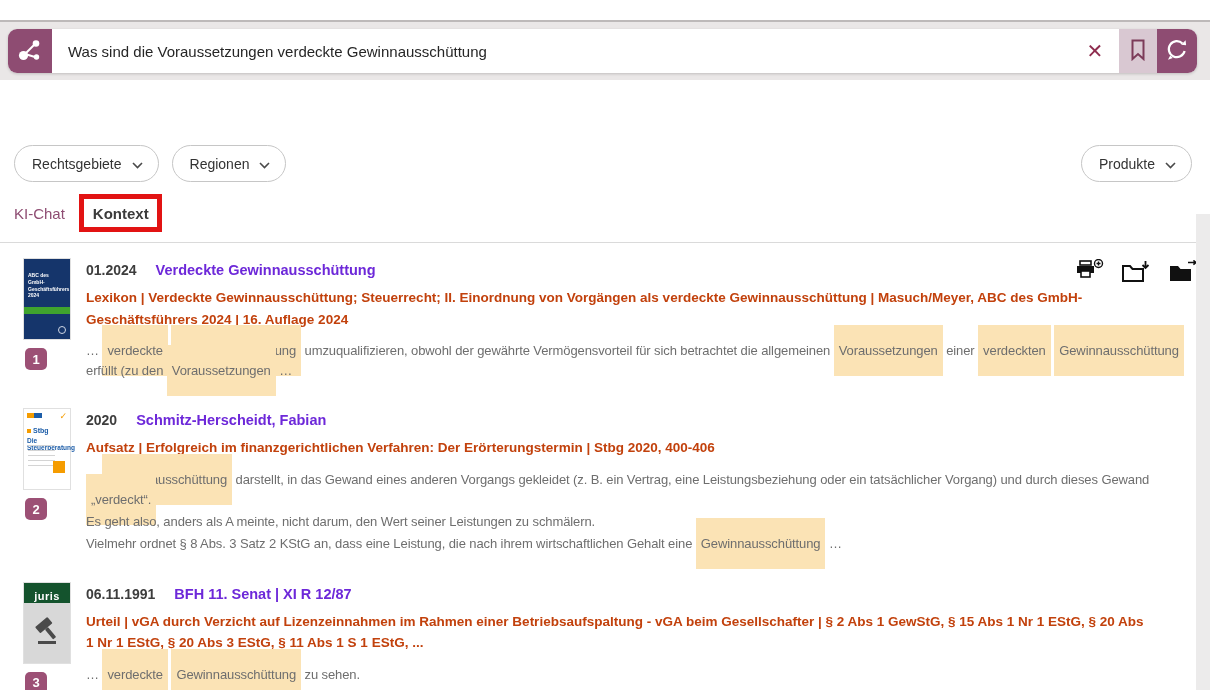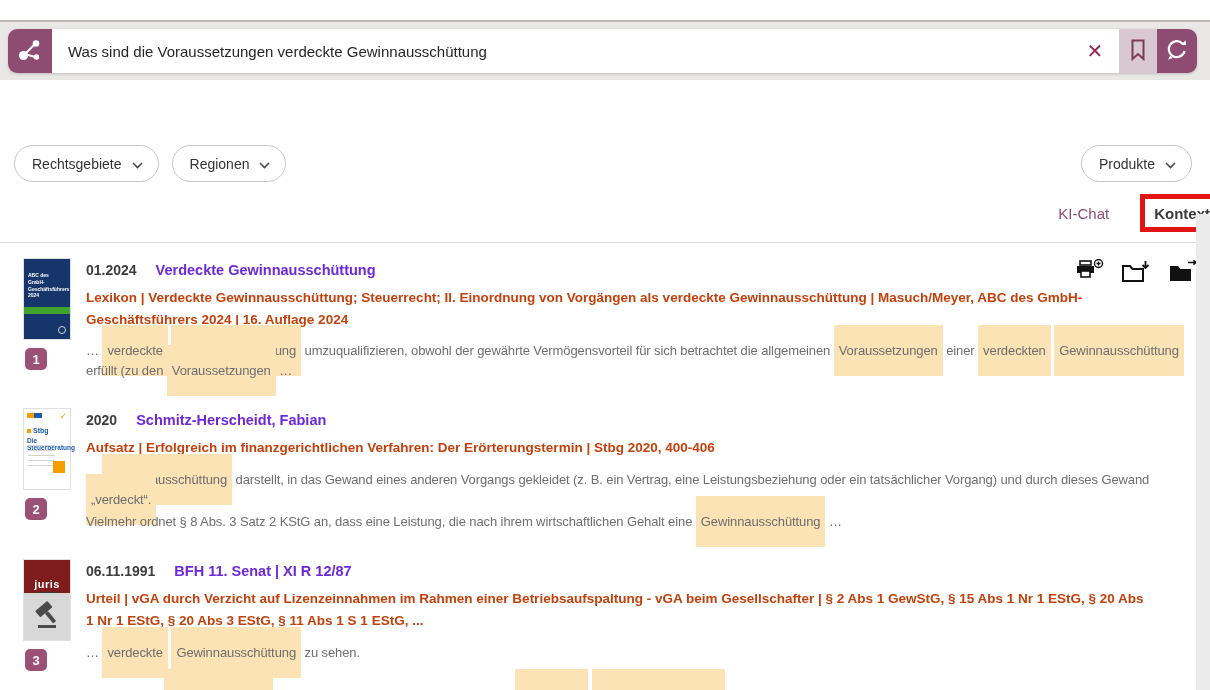--- a/index.html
+++ b/index.html
@@ -22,21 +22,21 @@
     align-items:center;justify-content:center;cursor:pointer;}
   .sb-rerun{width:40px;flex:none;border:none;background:#8e4c72;display:flex;
     align-items:center;justify-content:center;cursor:pointer;}
   
   .filter-row{display:flex;gap:13px;margin:65px 18px 0 14px;align-items:center;}
   .pill{display:inline-flex;align-items:center;gap:10px;height:37px;padding:0 15px 0 17px;
     border:1px solid #c6c6c6;border-radius:19px;background:#fff;font-size:14px;color:#333;
     cursor:pointer;font-family:Liberation Sans, sans-serif;}
   .pill--right{margin-left:auto;}
   
-  .tabs{display:flex;gap:45px;margin:23px 0 0 14px;align-items:baseline;height:24px;justify-content:flex-end;}
+  .tabs{display:flex;gap:28px;margin:23px 0 0 14px;align-items:baseline;height:24px;}
   .tab{font-size:15px;text-decoration:none;cursor:pointer;}
   .tab--kichat{color:#8e4c72;}
   .kontext-wrap{position:relative;}
   .tab--kontext{color:#3b3b3b;font-weight:bold;}
   .annotation-box{position:absolute;left:-14px;right:-13px;top:-11px;bottom:-9px;
     border:5px solid #e21313;pointer-events:none;}
   .tab-divider{border-bottom:1px solid #dadada;margin-top:13px;}
   
   .results{padding:16px 0 0 24px;position:relative;}
   .result{display:flex;margin-bottom:28px;}
@@ -67,22 +67,22 @@
   .cs-top{display:flex;justify-content:space-between;align-items:flex-start;}
   .cs-logo{width:15px;height:5px;background:linear-gradient(90deg,#f59c00 45%,#1d5da8 45%);}
   .cs-check{color:#f59c00;font-size:9px;line-height:7px;}
   .cs-brand{color:#1d5da8;font-size:7px;font-weight:bold;margin-top:7px;}
   .cs-brand::before{content:"";display:inline-block;width:4px;height:4px;background:#f59c00;margin-right:2px;}
   .cs-title{color:#1d5da8;font-size:6.5px;font-weight:bold;margin-top:3px;}
   .cs-lines{position:absolute;left:4px;right:15px;top:36px;height:22px;
     background:repeating-linear-gradient(#d4d4d4 0 1px,transparent 1px 5px);}
   .cs-square{position:absolute;right:5px;bottom:16px;width:12px;height:12px;background:#f59c00;}
   .cover-juris{display:flex;flex-direction:column;}
-  .cj-top{height:33px;background:#7f1d1d;color:#fff;font-weight:bold;font-size:11px;
-    display:flex;flex-direction:column;align-items:center;padding-top:18px;letter-spacing:.5px;box-sizing:border-box;}
+  .cj-top{height:20px;background:#14532d;color:#fff;font-weight:bold;font-size:11px;
+    display:flex;flex-direction:column;align-items:center;padding-top:7px;letter-spacing:.5px;box-sizing:border-box;}
   .cj-top::after{content:"";width:22px;height:5px;background:#3a3a3a;margin-top:2px;}
   .cj-bottom{flex:1;background:#d8d8d8;display:flex;align-items:center;justify-content:center;}
   
   .scroll-track{position:absolute;right:0;top:214px;width:14px;height:476px;background:#ecebeb;}
 </style>
 </head>
 <body>
 
 <div class="page">
 
@@ -213,20 +213,21 @@
     </div>
     <div class="result-body">
       <div class="result-actions"></div>
       <div class="r-head">
         <span class="r-date">2020</span>
         <a class="r-title">Schmitz-Herscheidt, Fabian</a>
       </div>
       <div class="r-subtitle">Aufsatz | Erfolgreich im finanzgerichtlichen Verfahren: Der Erörterungstermin | Stbg 2020, 400-406</div>
       <div class="r-snippet">
             <div class="sn-line"><span>… </span><span class="hl">Gewinnausschüttung</span><span> darstellt, in das Gewand eines anderen Vorgangs gekleidet (z. B. ein Vertrag, eine Leistungsbeziehung oder ein tatsächlicher Vorgang) und durch dieses Gewand </span><span class="hl">„verdeckt“.</span></div>
+            <div class="sn-line"><span>Es geht also, anders als A meinte, nicht darum, den Wert seiner Leistungen zu schmälern.</span></div>
             <div class="sn-line"><span>Vielmehr ordnet § 8 Abs. 3 Satz 2 KStG an, dass eine Leistung, die nach ihrem wirtschaftlichen Gehalt eine </span><span class="hl">Gewinnausschüttung</span><span> …</span></div>
           </div>
     </div>
   </div>
       <div class="result">
     <div class="result-left">
       <div class="cover cover-juris">
             <div class="cj-top">juris</div>
             <div class="cj-bottom">
               <span><svg width="28" height="28" viewBox="0 0 28 28">

